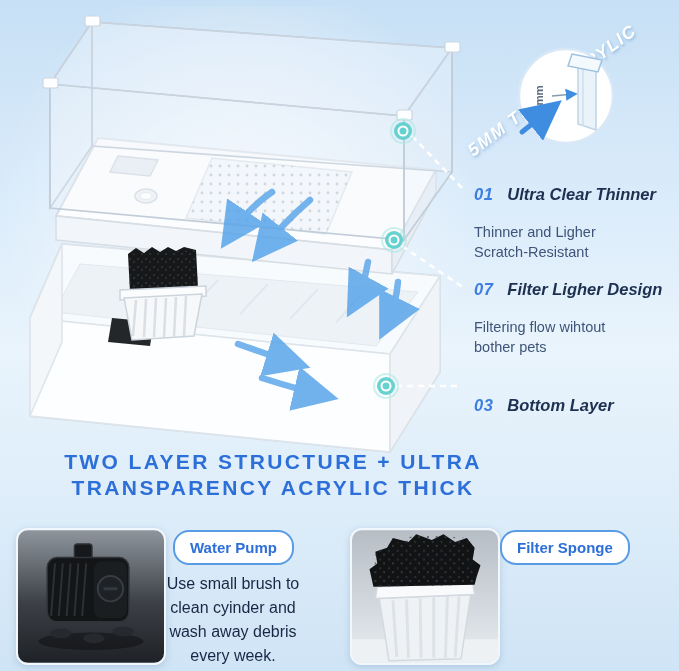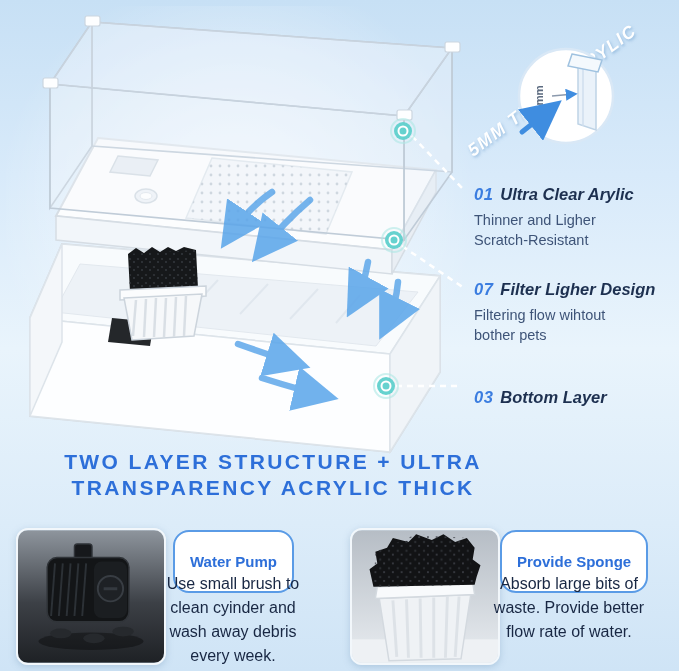--- a/index.html
+++ b/index.html
@@ -16,37 +16,37 @@
   .scene { position:absolute; left:0; top:0; width:679px; height:671px; z-index:2; }
   .diag-banner{
     position:absolute; left:470px; top:142px; z-index:1;
     transform:rotate(-37deg); transform-origin:left center;
     white-space:nowrap; color:#ffffff; font-weight:800; font-style:italic;
     font-size:17.5px; letter-spacing:1.6px;
     text-shadow:0 2px 3px rgba(96,150,200,.55);
   }
   .callout { position:absolute; z-index:3; width:202px; }
   .co-title { font-size:16.5px; font-weight:bold; font-style:italic; color:#1d3050; white-space:nowrap; }
-  .co-num { color:#3b7de0; margin-right:7px; letter-spacing:.5px; }
-  .co-desc { margin-top:6px; font-size:14.5px; color:#3e5478; line-height:1.38; width:174px; }
+  .co-num { color:#3b7de0; margin-right:14px; letter-spacing:.5px; }
+  .co-desc { margin-top:18px; font-size:14.5px; color:#3e5478; line-height:1.38; width:174px; }
   .headline{
     position:absolute; top:449px; left:0; width:546px; z-index:3;
     text-align:center; color:#2d6fd9; font-weight:800;
     font-size:21px; letter-spacing:2.4px; line-height:1.24;
   }
   .card-img{
     position:absolute; width:150px; height:137px; z-index:3;
     border-radius:12px; overflow:hidden; border:2px solid #f2f7fb;
     box-shadow:0 2px 7px rgba(110,145,180,.35);
   }
   .card-img svg { display:block; width:100%; height:100%; }
   .pill{
     position:absolute; z-index:3; background:#ffffff; border:2px solid #5a9be6;
     border-radius:16px; color:#2d6fd9; font-weight:bold; font-size:15px;
-    padding:21px 15px; white-space:nowrap;
+    padding:7px 15px; white-space:nowrap;
   }
   .card-desc{
     position:absolute; z-index:3; font-size:16px; color:#182743;
     line-height:1.5; text-align:center;
   }
 </style>
 </head>
 <body>
 
 <div class="stage">
@@ -152,33 +152,33 @@
       <path d="M583,62 L583,126" stroke="#cfdeee" stroke-width="1.5"></path>
       <path d="M572,54 L602,60 L598,72 L568,66 Z" fill="#f4f9fd" stroke="#9fc2e0" stroke-width="1.5"></path>
       <path d="M552,96 L574,94" stroke="#8b99ad" stroke-width="1.5" marker-end="url(#arrowBlue)"></path>
       <text transform="translate(543,112) rotate(-90)" font-size="11.5" font-weight="bold" fill="#5c6b80">5mm</text>
       <path d="M522,132 L552,108" stroke="#3f8de0" stroke-width="5" stroke-linecap="round" marker-end="url(#arrowBlue)" fill="none"></path>
     </g>
   </svg>
 
   <div class="callout" style="left:474px; top:185px;">
     <div class="co-title">
-      <span class="co-num">01</span><span>Ultra Clear Arylic</span>
+      <span class="co-num">01</span><span>Ultra Clear Thinner</span>
     </div>
     <div class="co-desc">Thinner and Ligher Scratch-Resistant</div>
   </div>
 
   <div class="callout" style="left:474px; top:280px;">
     <div class="co-title">
       <span class="co-num">07</span><span>Filter Ligher Design</span>
     </div>
     <div class="co-desc">Filtering flow wihtout bother pets</div>
   </div>
 
-  <div class="callout" style="left:474px; top:388px;">
+  <div class="callout" style="left:474px; top:396px;">
     <div class="co-title">
       <span class="co-num">03</span><span>Bottom Layer</span>
     </div>
     <div class="co-desc"></div>
   </div>
 
   <div class="headline">
     <div>TWO LAYER STRUCTURE + ULTRA</div>
     <div>TRANSPARENCY ACRYLIC THICK</div>
   </div>
@@ -224,16 +224,15 @@
       <path d="M22,58 L18,40 L26,34 L24,22 L36,18 L42,8 L58,12 L66,4 L82,10 L94,4 L106,12 L118,8 L126,18 L124,30 L132,36 L128,48 L126,56 Z" fill="#121315"></path>
       <path d="M22,58 L24,22 L66,4 L118,8 L126,56 Z" fill="url(#spongeTex2)"></path>
       <defs>
         <pattern id="spongeTex2" width="9" height="9" patternUnits="userSpaceOnUse">
           <circle cx="2" cy="3" r="1.2" fill="#2a2d31"></circle>
           <circle cx="6" cy="7" r="1" fill="#3f434a"></circle>
         </pattern>
       </defs>
     </svg>
   </div>
-  <div class="pill" style="left:500px; top:530px;">Provide Sponge</div>
-  <div class="card-desc" style="left:492px; top:572px; width:154px;">Absorb large bits of waste. Provide better flow rate of water.</div>
+  <div class="pill" style="left:500px; top:530px;">Filter Sponge</div>
 
 </div>
 
 </body></html>

